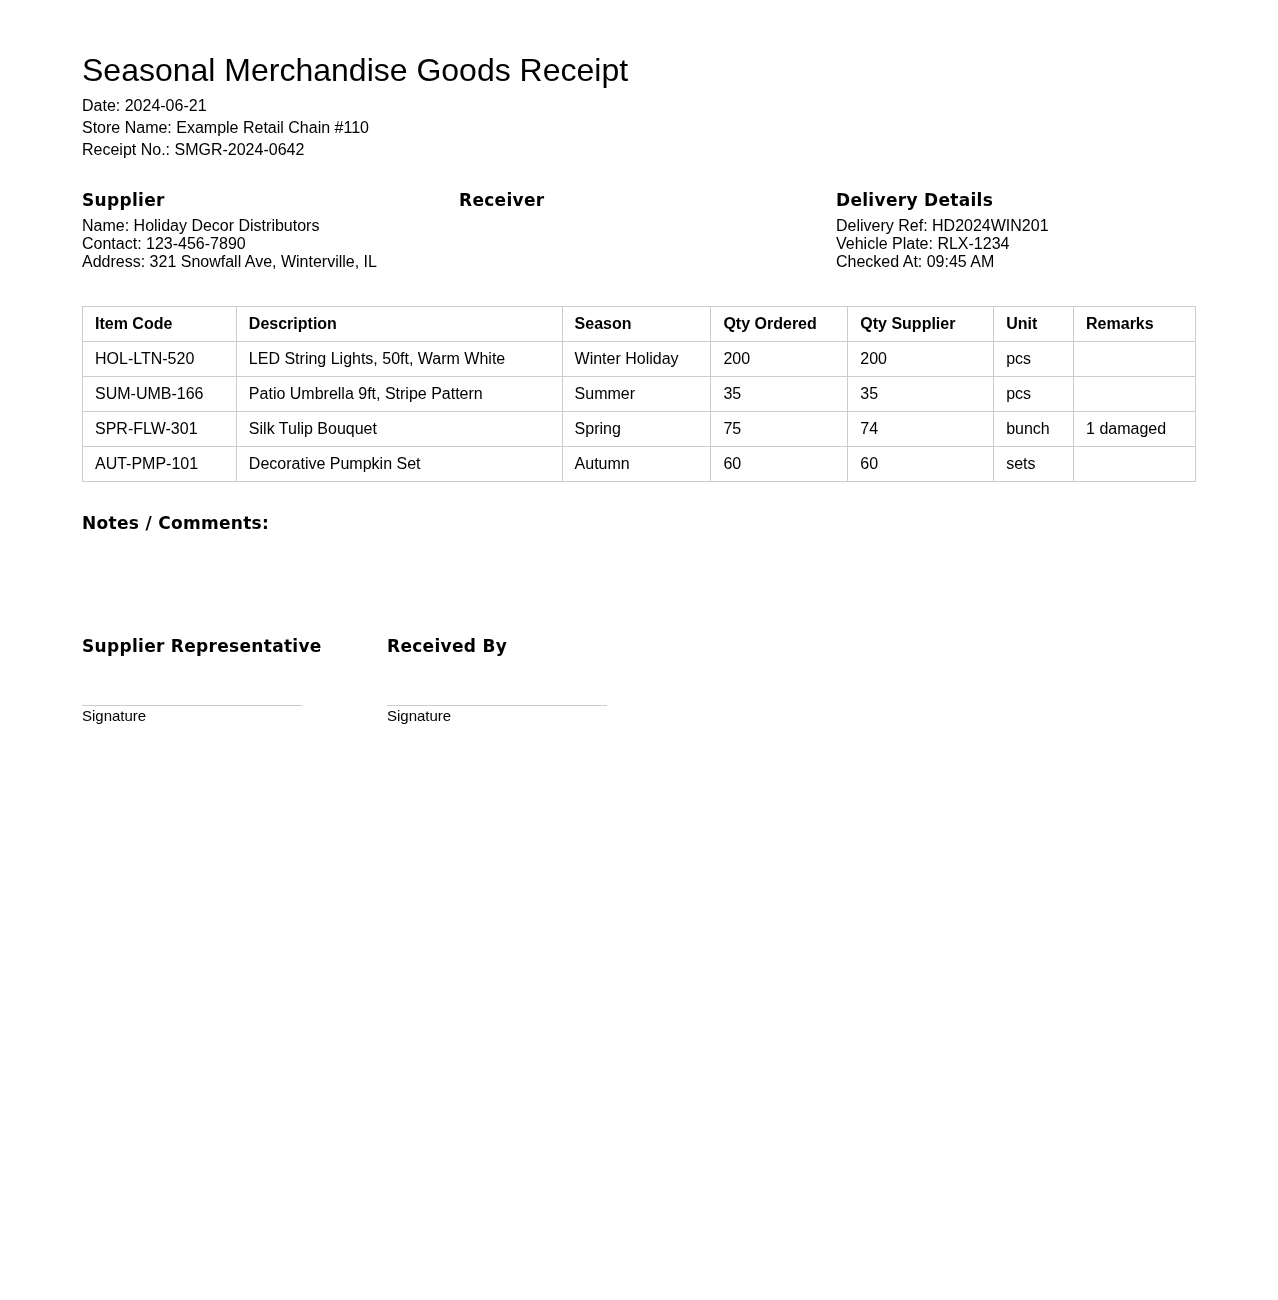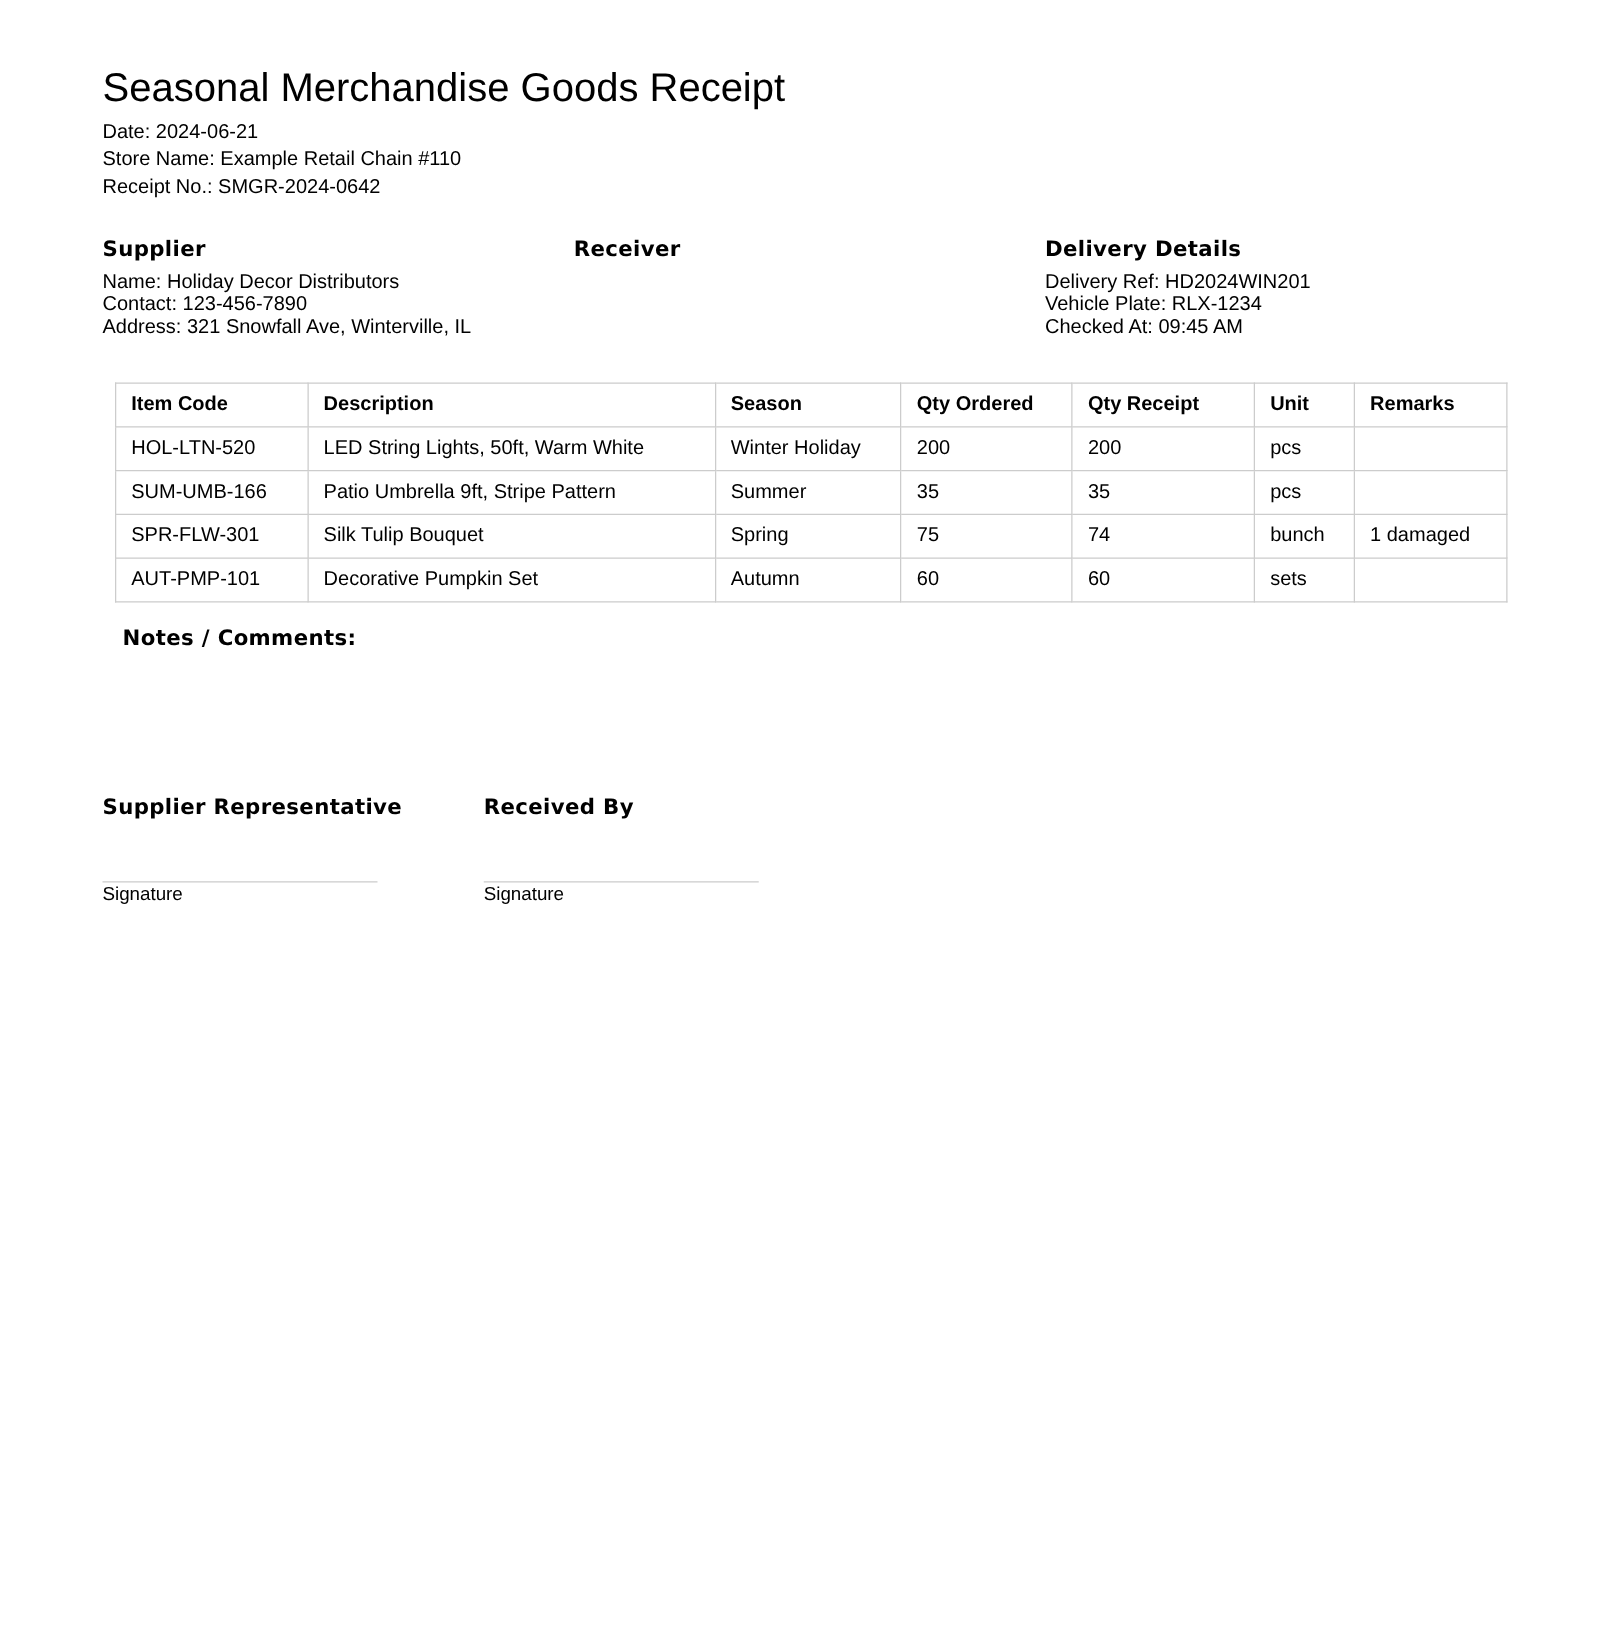--- a/index.html
+++ b/index.html
@@ -62,41 +62,40 @@
     }
     .info-col .lines {
       margin-top: 6px;
       font-size: 16px;
       line-height: 18px;
     }
     .info-col .lines div { white-space: nowrap; }
 
     table.items {
       position: absolute;
-      left: 10px;
+      left: 0;
       top: 306px;
       width: 1114px;
       border-collapse: collapse;
       font-size: 16px;
     }
     table.items th, table.items td {
       border: 1px solid #cccccc;
       height: 34px;
       padding: 0 12px;
       text-align: left;
       vertical-align: middle;
       white-space: nowrap;
     }
     table.items th { font-weight: bold; }
 
     .notes {
       position: absolute;
       left: 0;
-      top: 500px;
-      margin-left: 16px;
+      top: 512px;
     }
     .notes .lines {
       margin-top: 6px;
       font-size: 16px;
       line-height: 18px;
     }
     .notes .lines div { white-space: nowrap; }
 
     .sig-block {
       position: absolute;
@@ -159,21 +158,21 @@
       <col style="width:146px">
       <col style="width:80px">
       <col style="width:122px">
     </colgroup>
     <thead>
       <tr>
         <th>Item Code</th>
         <th>Description</th>
         <th>Season</th>
         <th>Qty Ordered</th>
-        <th>Qty Receipt</th>
+        <th>Qty Supplier</th>
         <th>Unit</th>
         <th>Remarks</th>
       </tr>
     </thead>
     <tbody>
       <tr>
         <td>HOL-LTN-520</td>
         <td>LED String Lights, 50ft, Warm White</td>
         <td>Winter Holiday</td>
         <td>200</td>

